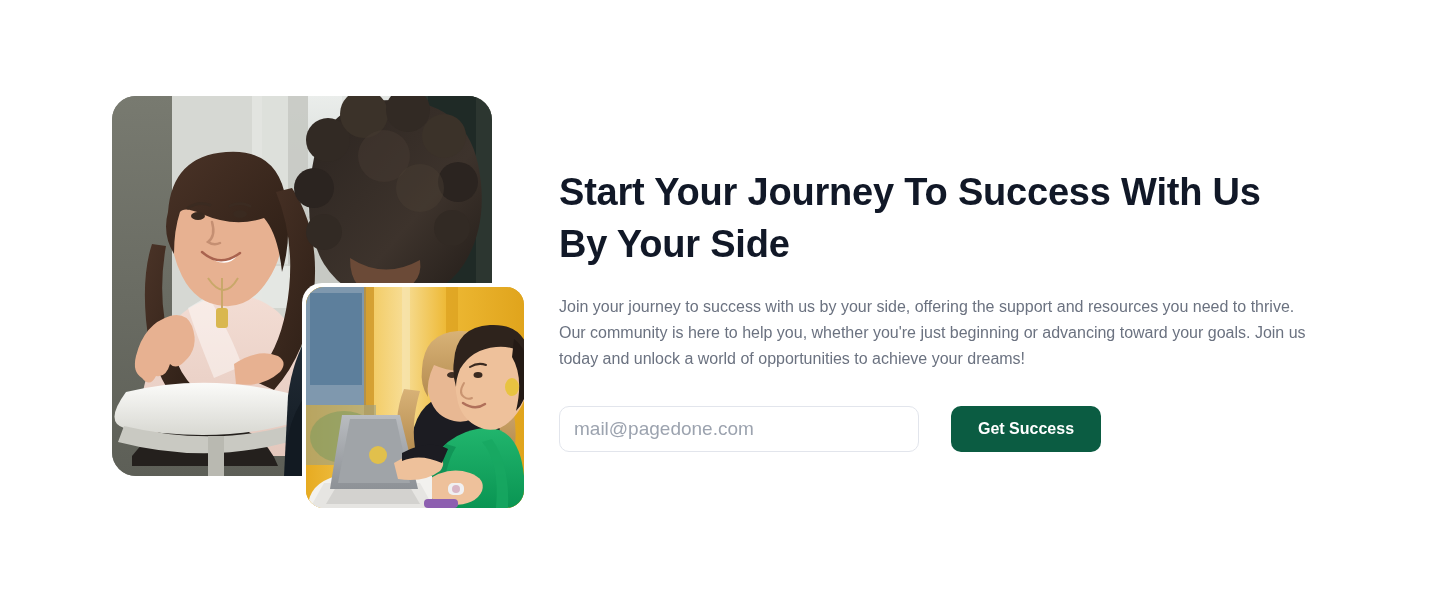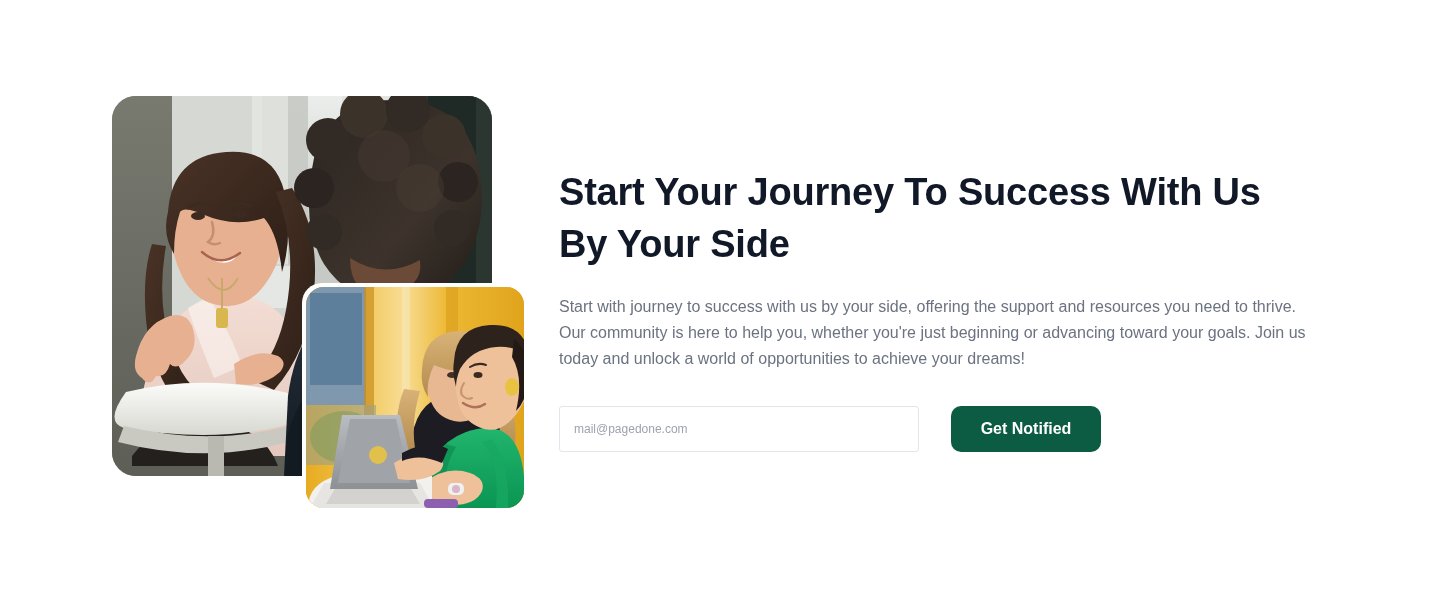--- a/index.html
+++ b/index.html
@@ -84,24 +84,24 @@
   .signup-form {
     margin-top: 34px;
     display: flex;
     align-items: center;
     gap: 32px;
   }
   .email-input {
     width: 360px;
     height: 46px;
     border: 1px solid #e2e5ec;
-    border-radius: 3px;
+    border-radius: 10px;
     padding: 0 14px;
     font-family: "Liberation Sans", sans-serif;
-    font-size: 12px;
+    font-size: 19px;
     color: #b91c1c;
     background: #ffffff;
     outline: none;
   }
   .email-input::placeholder { color: #9ca3af; }
   .notify-btn {
     width: 150px;
     height: 46px;
     border: none;
     border-radius: 10px;
@@ -286,21 +286,21 @@
           <path d="M88 176 q22 -14 42 -8 q12 6 4 16 q-16 12 -42 8 z" fill="#eec19b"></path>
           <path d="M96 166 q26 -14 46 -4 l-6 14 q-22 -10 -40 -2 z" fill="#1c1c22"></path>
           <rect x="118" y="212" width="34" height="9" rx="4" fill="#8d5fb0"></rect>
         </svg>
       </div>
     </div>
   </div>
 
   <div class="content">
     <h1 class="headline">Start Your Journey To Success With Us By Your Side</h1>
-    <p class="subtext">Start with journey to success with us by your side, offering the support and resources you need to thrive. Our community is here to help you, whether you're just beginning or advancing toward your goals. Join us today and unlock a world of opportunities to achieve your dreams!</p>
+    <p class="subtext">Join your journey to success with us by your side, offering the support and resources you need to thrive. Our community is here to help you, whether you're just beginning or advancing toward your goals. Join us today and unlock a world of opportunities to achieve your dreams!</p>
 
     <form class="signup-form">
       <input class="email-input" type="text" placeholder="mail@pagedone.com" style="">
-      <button class="notify-btn" type="submit">Get Notified</button>
+      <button class="notify-btn" type="submit">Get Success</button>
     </form>
   </div>
 
 </div>
 
 </body></html>

